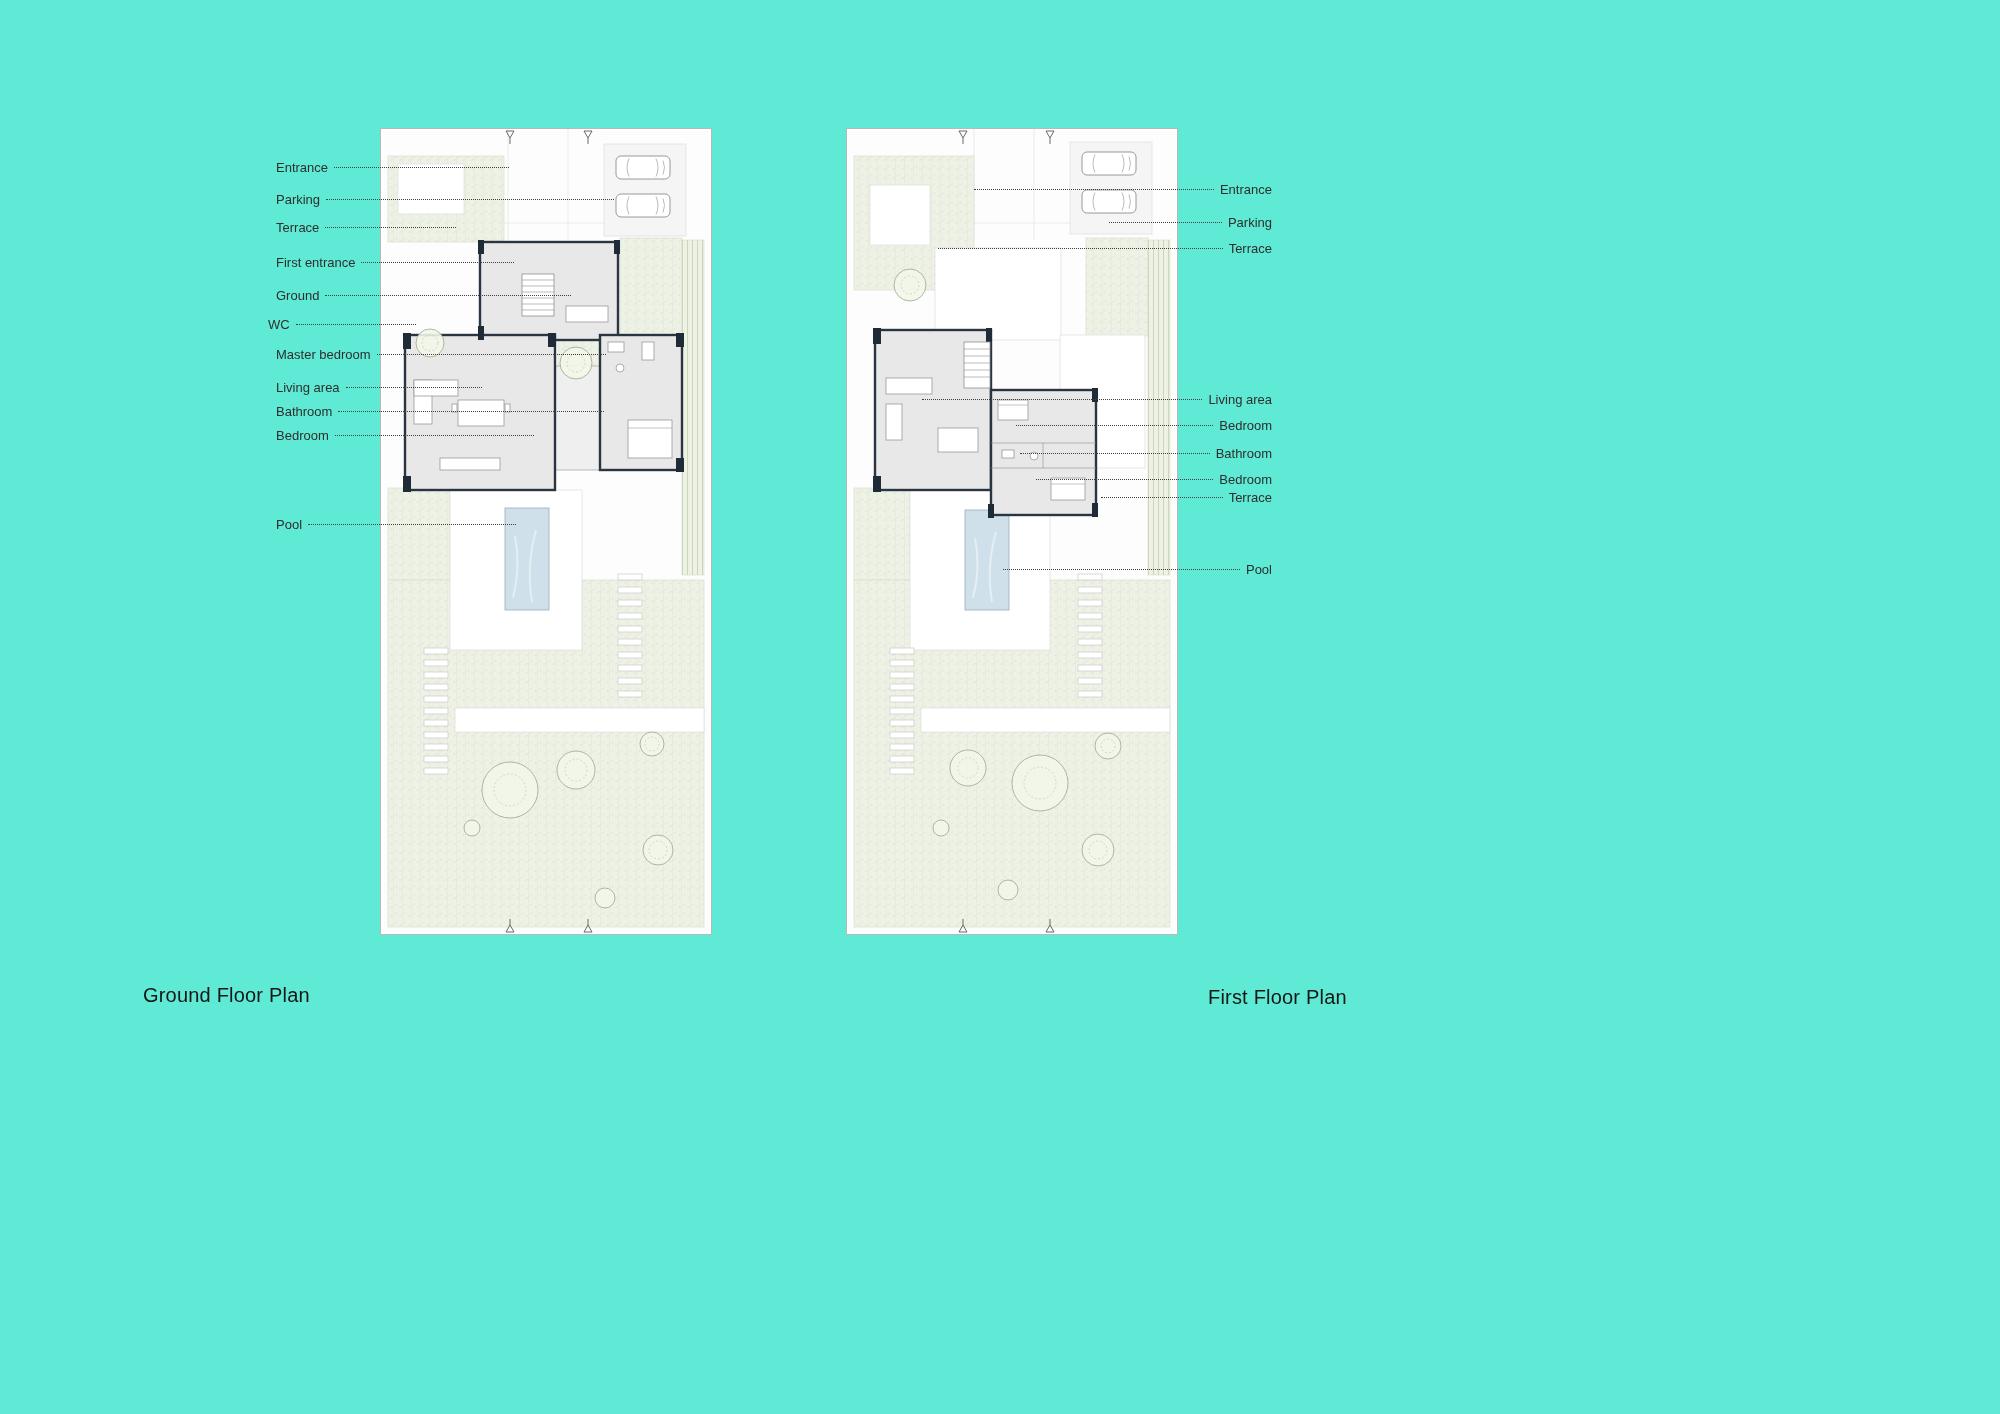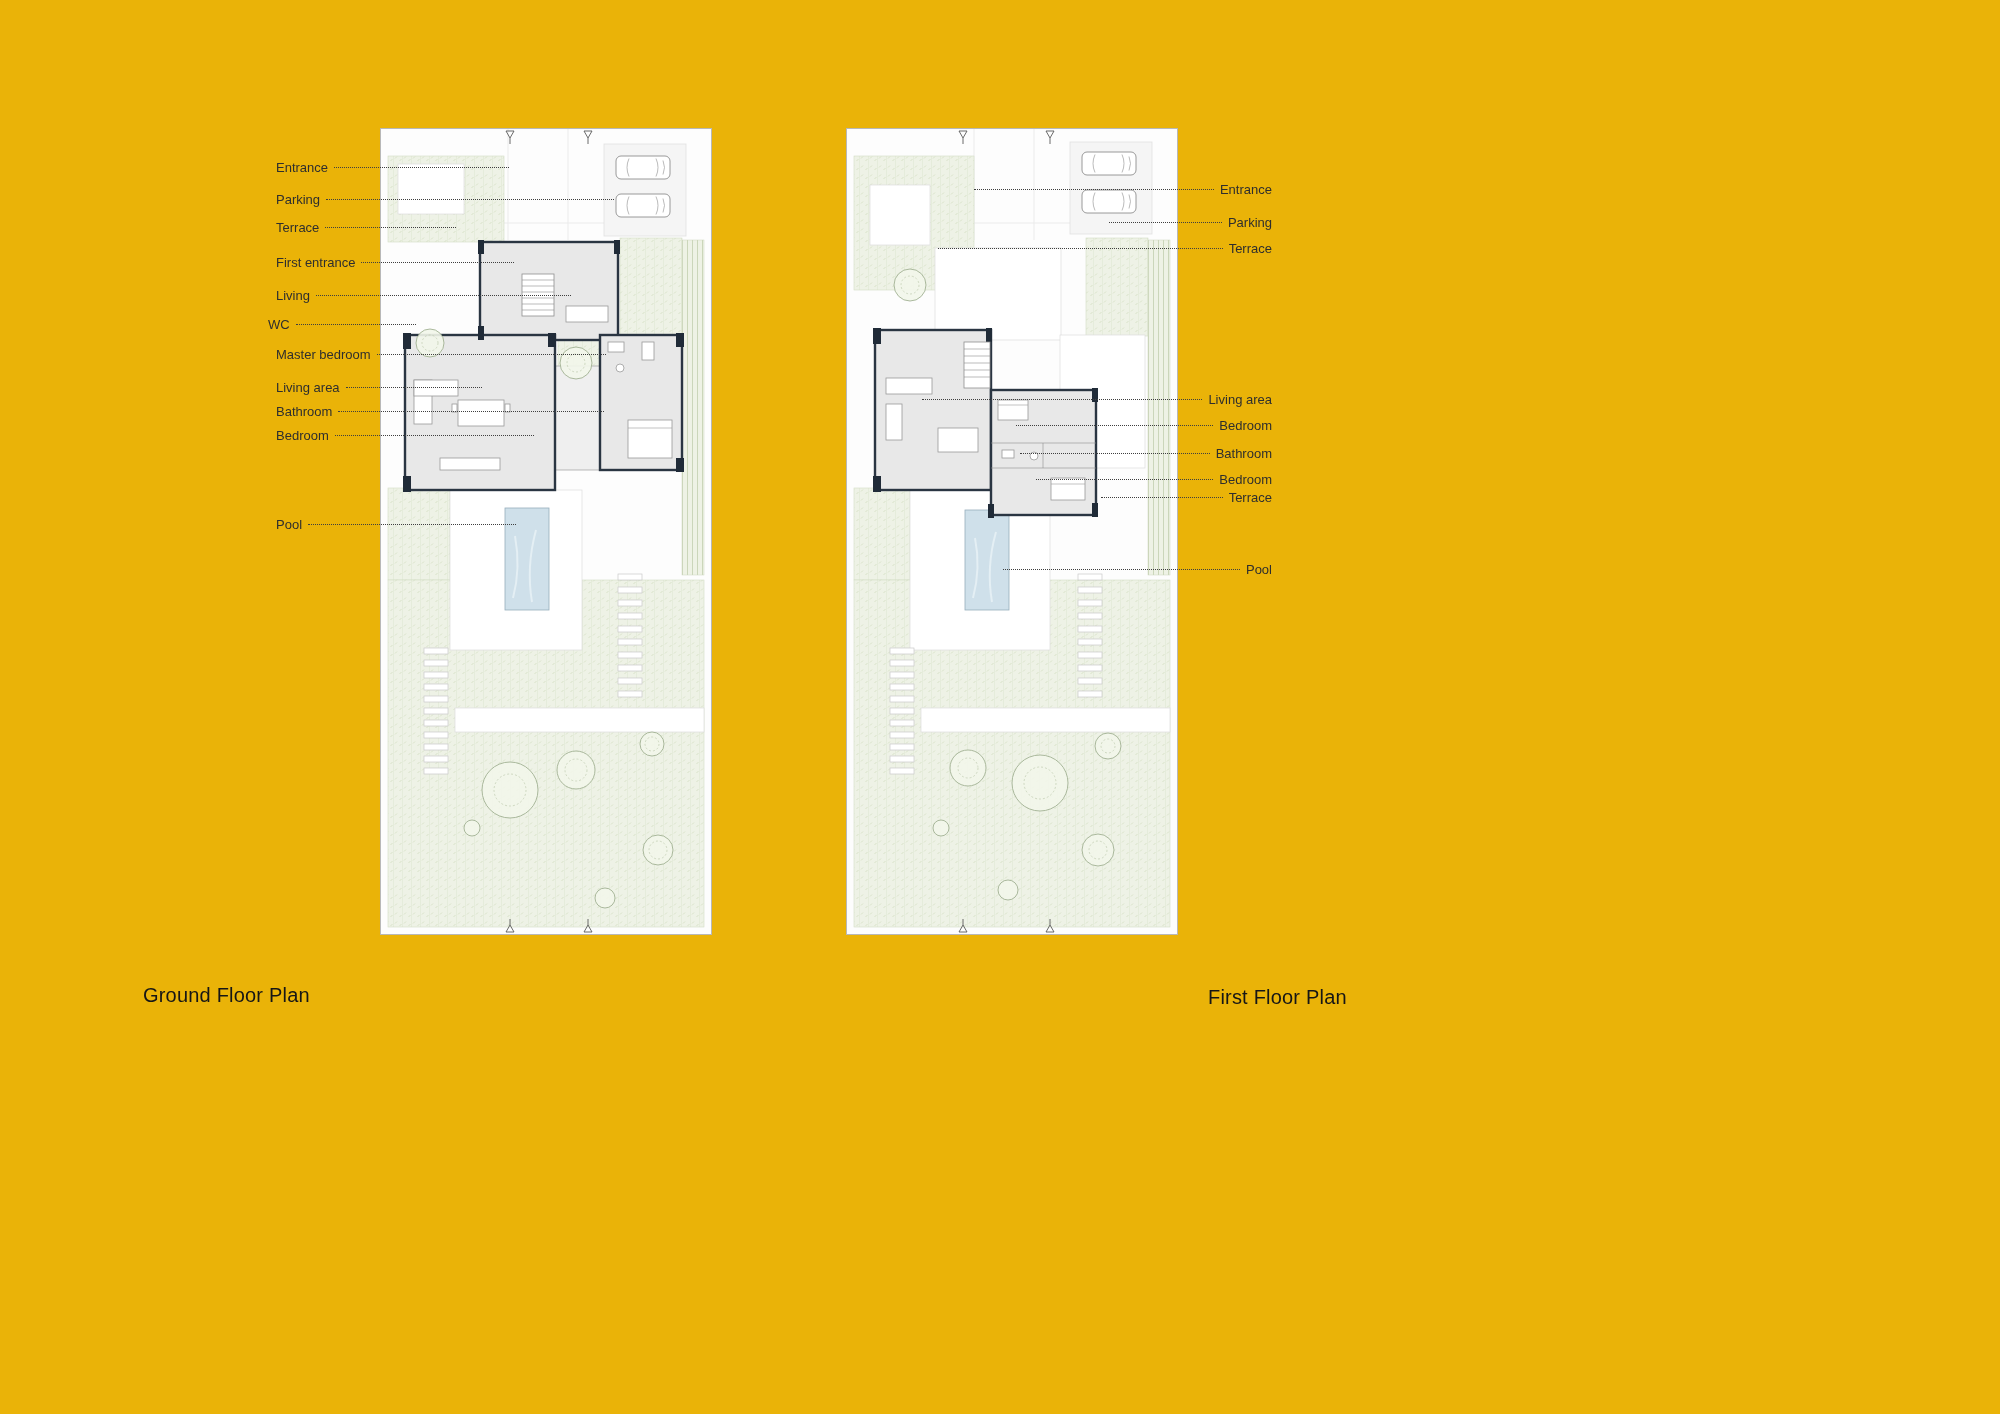--- a/index.html
+++ b/index.html
@@ -1,17 +1,17 @@
 <!DOCTYPE html>
 <html><head>
 <meta charset="utf-8">
 <style>
   html,body { margin:0; padding:0; background:#ffffff; }
   .sheet {
-    position:relative; width:2000px; height:1414px; background:#eab308;
+    position:relative; width:2000px; height:1414px; background:#5eead4;
     font-family:"Liberation Sans", sans-serif; overflow:hidden;
   }
   .plan-svg { position:absolute; }
   .plan-title {
     position:absolute; font-size:20px; color:#161616; letter-spacing:0.2px;
     white-space:nowrap;
   }
   .label {
     position:absolute; display:flex; align-items:center; height:16px;
     font-size:13px; color:#2e2e2e;
@@ -327,21 +327,21 @@
   </div>
   <div class="label" style="left:276px;top:219px;width:186px">
     <span class="txt">Terrace</span>
     <span class="leader"></span>
   </div>
   <div class="label" style="left:276px;top:254px;width:244px">
     <span class="txt">First entrance</span>
     <span class="leader"></span>
   </div>
   <div class="label" style="left:276px;top:287px;width:301px">
-    <span class="txt">Living</span>
+    <span class="txt">Ground</span>
     <span class="leader"></span>
   </div>
   <div class="label" style="left:268px;top:316px;width:154px">
     <span class="txt">WC</span>
     <span class="leader"></span>
   </div>
   <div class="label" style="left:276px;top:346px;width:336px">
     <span class="txt">Master bedroom</span>
     <span class="leader"></span>
   </div>

